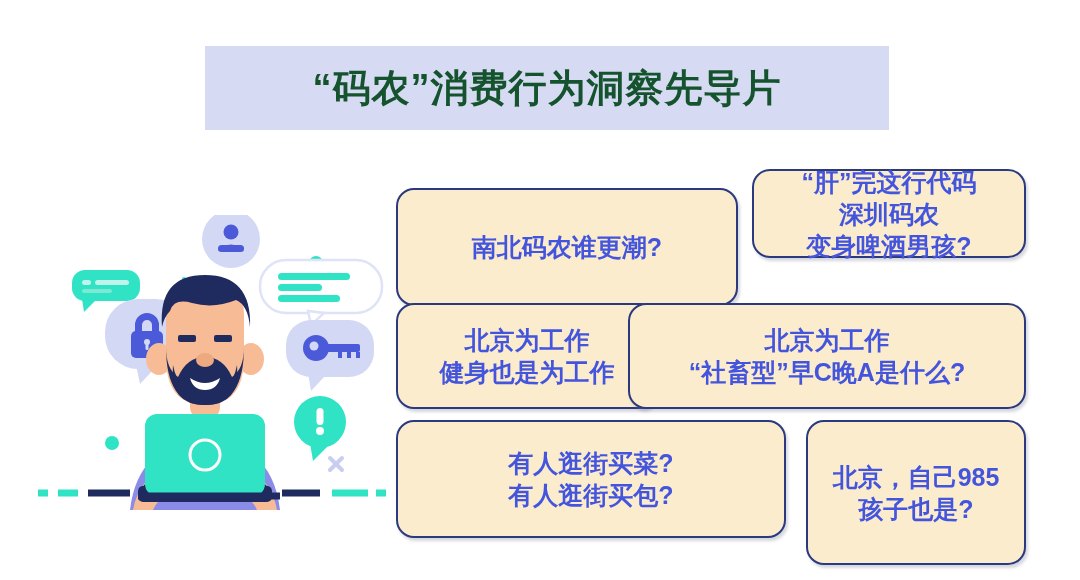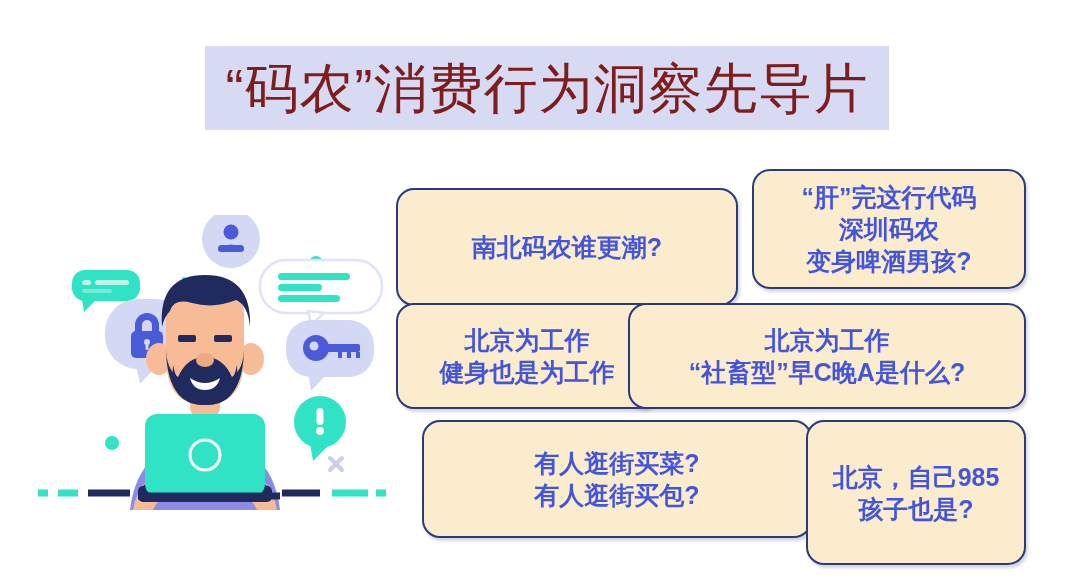--- a/index.html
+++ b/index.html
@@ -21,23 +21,23 @@
     left: 205px;
     top: 46px;
     width: 684px;
     height: 84px;
     background: #d6daf2;
     display: flex;
     align-items: center;
     justify-content: center;
   }
   .title-text {
-    color: #7f1d1d;
-    font-size: 54px;
-    font-weight: normal;
+    color: #14532d;
+    font-size: 38px;
+    font-weight: bold;
     letter-spacing: 1px;
     line-height: 1;
     white-space: nowrap;
   }
 
   
   .card {
     position: absolute;
     background: #fbeccd;
     border: 2.5px solid #2b3a7e;
@@ -52,24 +52,24 @@
   .card-text {
     color: #4455dd;
     font-weight: bold;
     font-size: 25px;
     line-height: 1.28;
     white-space: pre-line;
     padding: 0 10px;
   }
 
   #card-1 { left: 396px; top: 174px; width: 342px; height: 118px; margin-top: 14px; }
-  #card-2 { left: 752px; top: 169px; width: 274px; height: 120px; }
+  #card-2 { left: 752px; top: 169px; width: 274px; height: 89px; }
   #card-3 { left: 396px; top: 303px; width: 262px; height: 106px; }
   #card-4 { left: 628px; top: 303px; width: 398px; height: 106px; }
-  #card-5 { left: 396px; top: 420px; width: 390px; height: 118px; margin-left: 26px; }
+  #card-5 { left: 396px; top: 420px; width: 390px; height: 118px; }
   #card-6 { left: 806px; top: 420px; width: 220px; height: 145px; }
 
   
   .illustration {
     position: absolute;
     left: 20px;
     top: 215px;
     width: 370px;
     height: 295px;
   }

